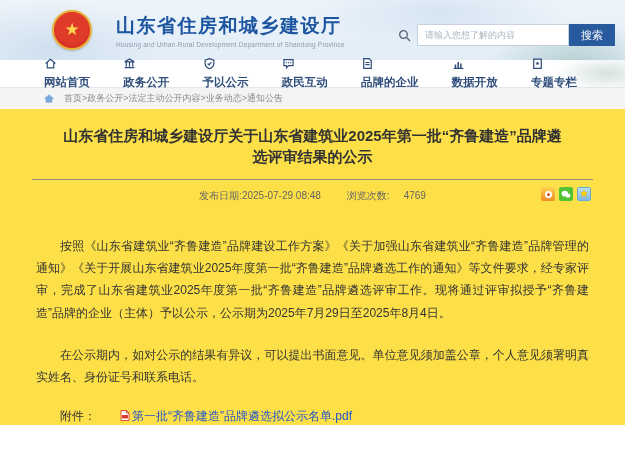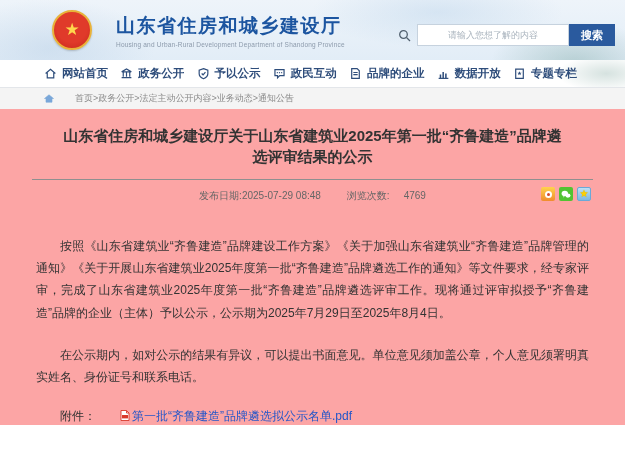--- a/index.html
+++ b/index.html
@@ -20,41 +20,41 @@
     border:2px solid #e8b23a; display:flex; align-items:center; justify-content:center;
     flex:0 0 auto; box-shadow:0 1px 2px rgba(0,0,0,.2); }
   .emblem-star { color:#ffd84d; font-size:17px; line-height:1; margin-top:-2px; }
   .title-block { margin-left:24px; }
   .site-title { color:#1c55a0; font-size:19px; font-weight:bold; letter-spacing:1.5px; }
   .site-subtitle { color:#8c9aab; font-size:6.5px; margin-top:2px; letter-spacing:.2px; }
 
   .search { position:absolute; right:10px; top:24px; display:flex; align-items:center; }
   .search-glass { margin-right:6px; display:flex; }
   .search-input { width:152px; height:22px; border:1px solid #c6d2de; background:#fff;
-    font-size:9px; color:#333; padding:0 7px; outline:none;text-align:center; }
+    font-size:9px; color:#333; padding:0 7px; outline:none; }
   .search-input::placeholder { color:#aab4be; }
   .search-btn { width:46px; height:22px; border:none; background:#2a5a9e; color:#fff;
-    font-size:11px; font-weight:bold; cursor:pointer; }
+    font-size:11px; font-weight:normal; cursor:pointer; }
 
   
   .nav { height:28px; background:rgba(255,255,255,.82); border-bottom:1px solid #e3e6ea;
     display:flex; align-items:center; padding:0 48px 0 44px; justify-content:space-between;
     position:relative;
     background-image:radial-gradient(ellipse 70px 26px at 97% 50%, rgba(90,140,130,.25), transparent 70%); }
-  .nav-item { display:flex; align-items:center; gap:5px; color:#2e4d7b; font-size:11.5px;
-    font-weight:bold; cursor:pointer; white-space:nowrap; }
+  .nav-item { display:flex; gap:5px; color:#2e4d7b; font-size:11.5px;
+    font-weight:bold; cursor:pointer; white-space:nowrap;flex-direction:column; }
   .nav-item svg { display:block; }
 
   
   .breadcrumb { height:21px; background:#f4f4f4; display:flex; align-items:center;
-    padding-left:44px; gap:21px; }
+    padding-left:44px; gap:10px; }
   .breadcrumb-text { font-size:9px; color:#8a8a8a; cursor:pointer; }
 
   
-  .content { background:#fca5a5; padding:12px 30px 0 30px; }
+  .content { background:#fde047; padding:12px 30px 0 30px; }
   .article-title { text-align:center; font-size:15px; font-weight:bold; color:#333;
     padding:4px 30px 12px 30px; line-height:1.4; }
   .title-divider { border:none; border-top:1px solid #8f8f8f; margin:0 2px; }
   .meta-row { position:relative; text-align:center; font-size:10px; color:#666;
     padding:9px 0 10px 0; }
   .meta-row .sep { display:inline-block; width:26px; }
   .meta-row .gap { display:inline-block; width:14px; }
   .share-icons { position:absolute; right:4px; top:7px; display:flex; gap:4px; }
   .share-icon { width:14px; height:14px; border-radius:2px; display:flex;
     align-items:center; justify-content:center; cursor:pointer; }

